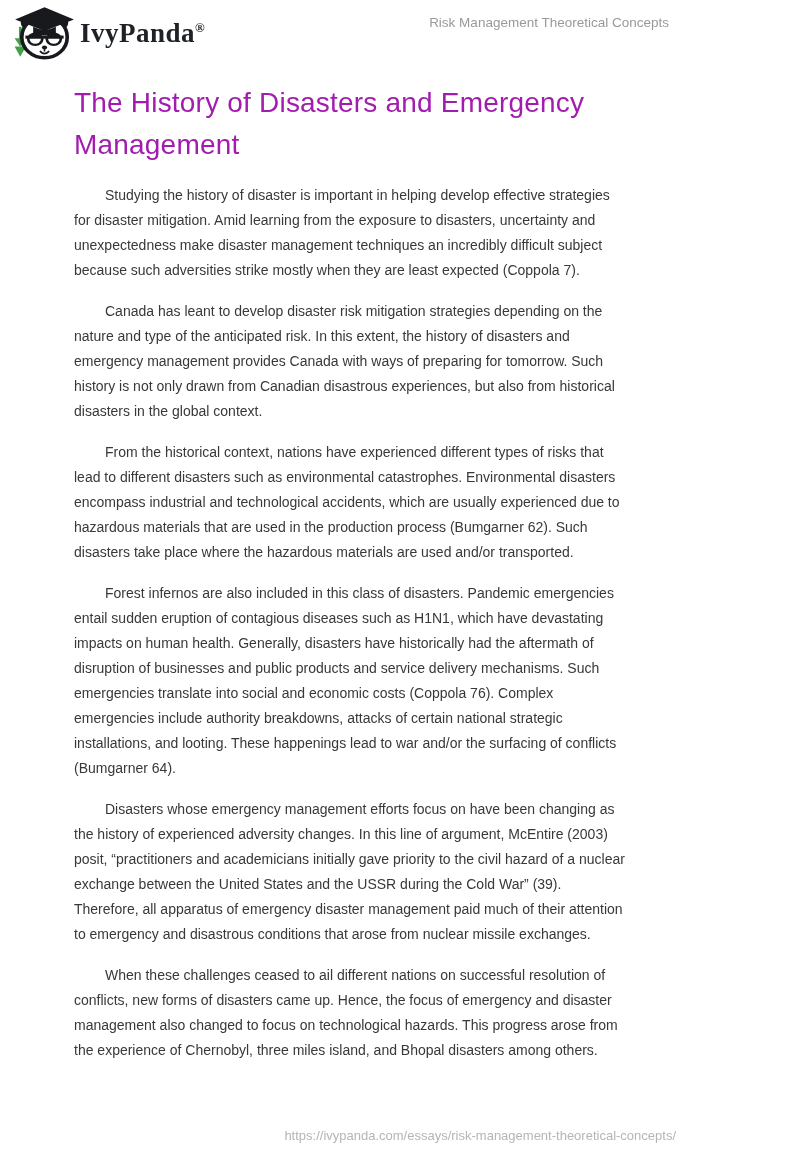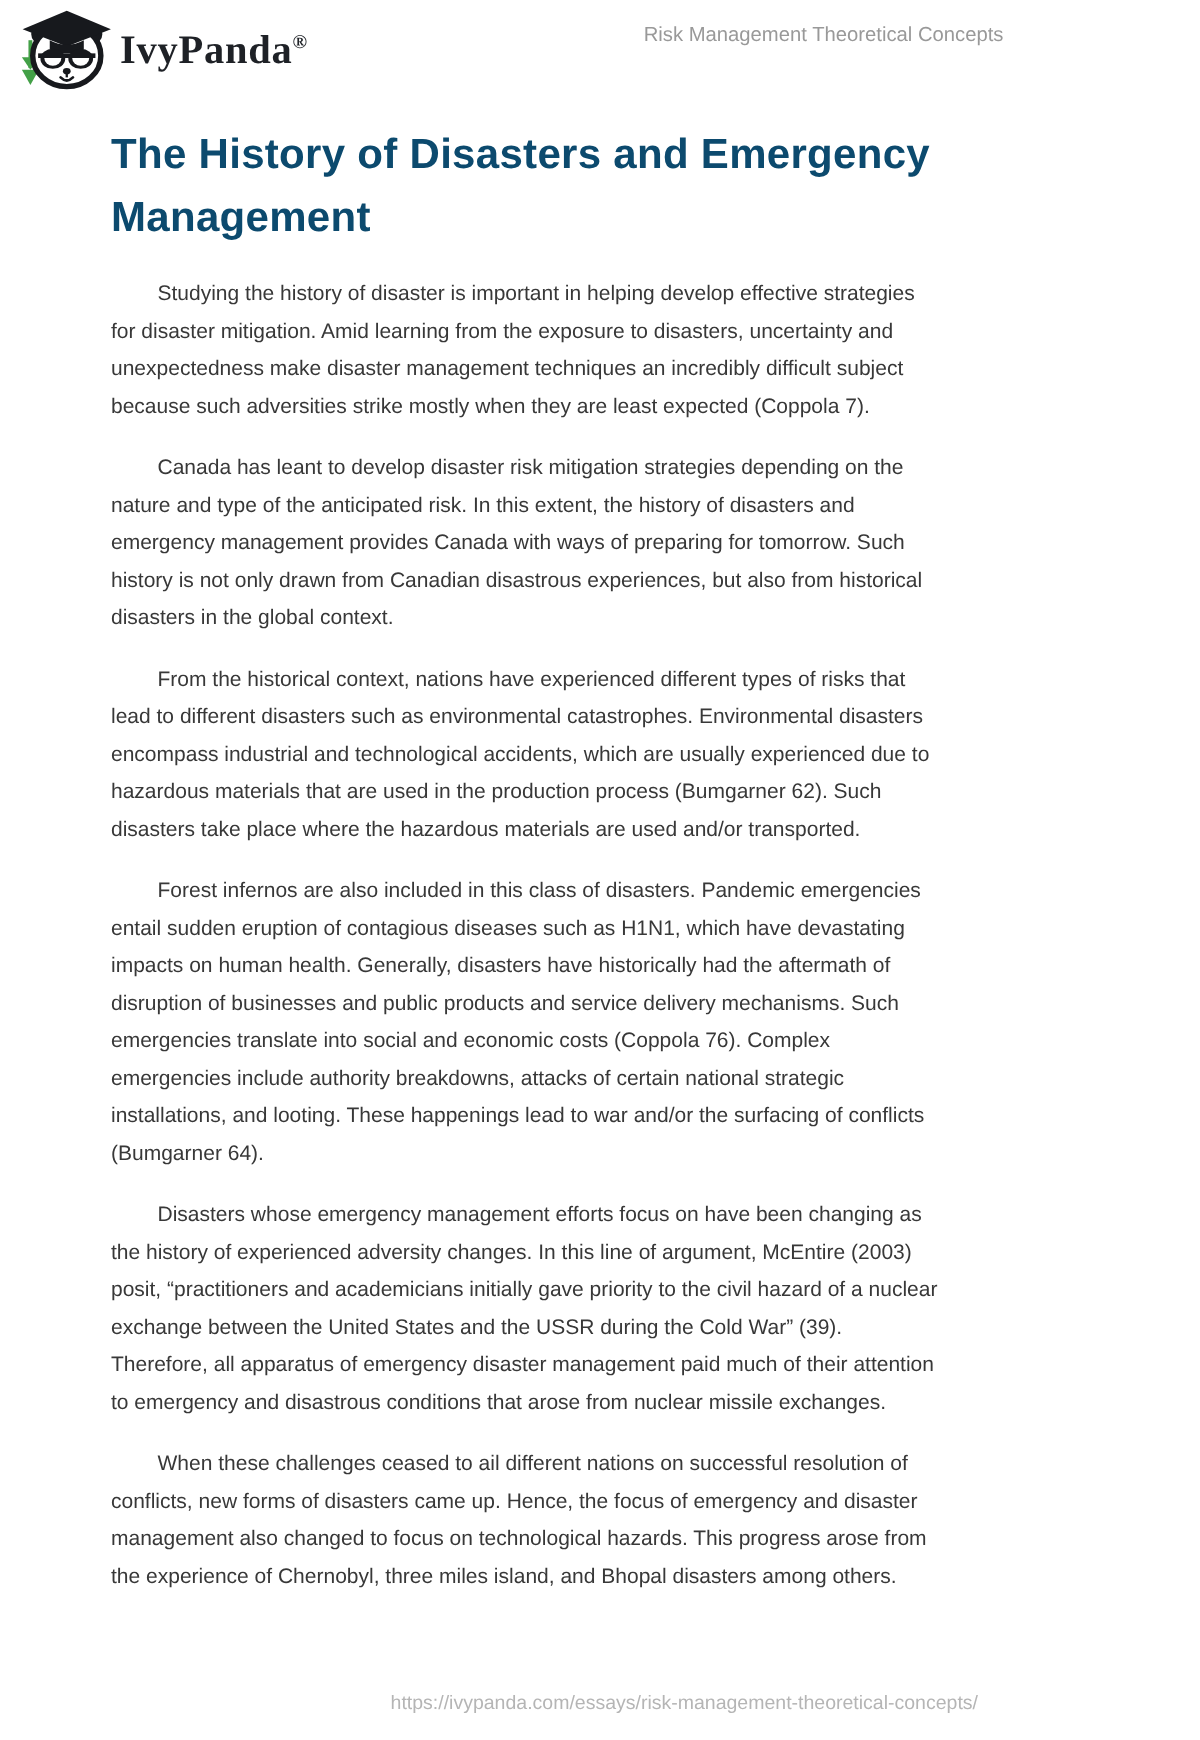--- a/index.html
+++ b/index.html
@@ -51,36 +51,36 @@
     color: #999999;
     text-align: center;
   }
   
   .content {
     padding: 0 74px;
   }
   .essay-title {
     font-size: 28px;
     line-height: 42px;
-    font-weight: 700;
-    color: #0c4a6e;
+    font-weight: 400;
+    color: #a21caf;
     margin: 20px 0 17px 0;
     letter-spacing: 0.2px;
   }
   .para {
     font-size: 14px;
     line-height: 25px;
     color: #383838;
     text-indent: 31px;
     margin: 0 0 16px 0;
   }
   
   .footer {
     position: absolute;
-    right: 50px;
+    right: 26px;
     bottom: 16px;
   }
   .source-url {
     font-size: 13px;
     color: #b5b5b5;
   }
 </style>
 </head>
 <body>
 

